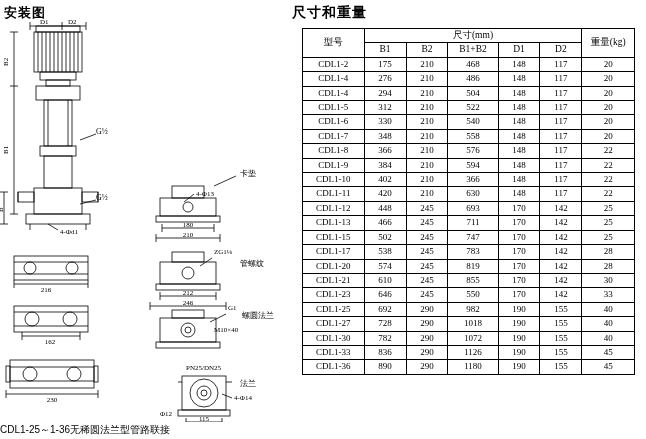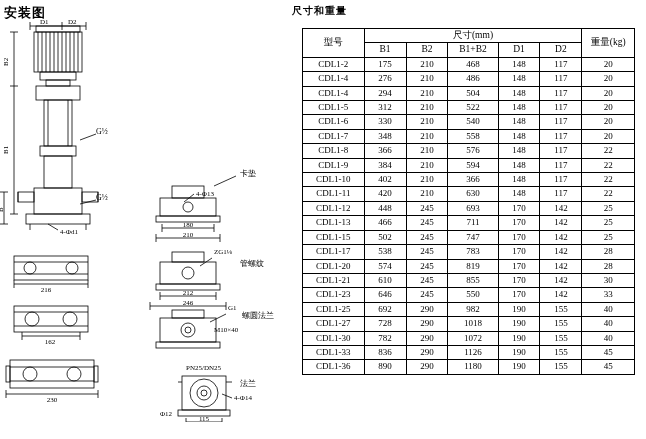--- a/index.html
+++ b/index.html
@@ -57,21 +57,21 @@
     position: absolute;
     left: 292px;
     top: 0;
     width: 354px;
     height: 439px;
   }
   .right-title {
     position: absolute;
     left: 0px;
     top: 4px;
-    font-size: 10px;
+    font-size: 14px;
     font-weight: bold;
     letter-spacing: 1px;
   }
   table.dims {
     position: absolute;
     left: 10px;
     top: 28px;
     border-collapse: collapse;
     font-size: 9px;
     font-family: "Liberation Serif", serif;
@@ -261,20 +261,21 @@
         <line x1="232" y1="380" x2="222" y2="376"></line>
         <rect x="178" y="392" width="52" height="6"></rect>
         <line x1="186" y1="404" x2="222" y2="404"></line>
         <line x1="186" y1="400" x2="186" y2="408"></line>
         <line x1="222" y1="400" x2="222" y2="408"></line>
         <text x="204" y="403" stroke="none" fill="#000" text-anchor="middle">115</text>
         <text x="160" y="398" stroke="none" fill="#000" font-size="7">Φ12</text>
       </g>
     </svg>
 
+    <div class="left-caption">CDL1-25～1-36无稀圆法兰型管路联接</div>
   </div>
 
   <div class="right-panel">
     <div class="right-title">尺寸和重量</div>
 
     <table class="dims">
       <thead>
         <tr>
           <th class="model-col hdr-tall hdr-model" rowspan="2">型号</th>
           <th class="hdr-tall" colspan="5">尺寸(mm)</th>

